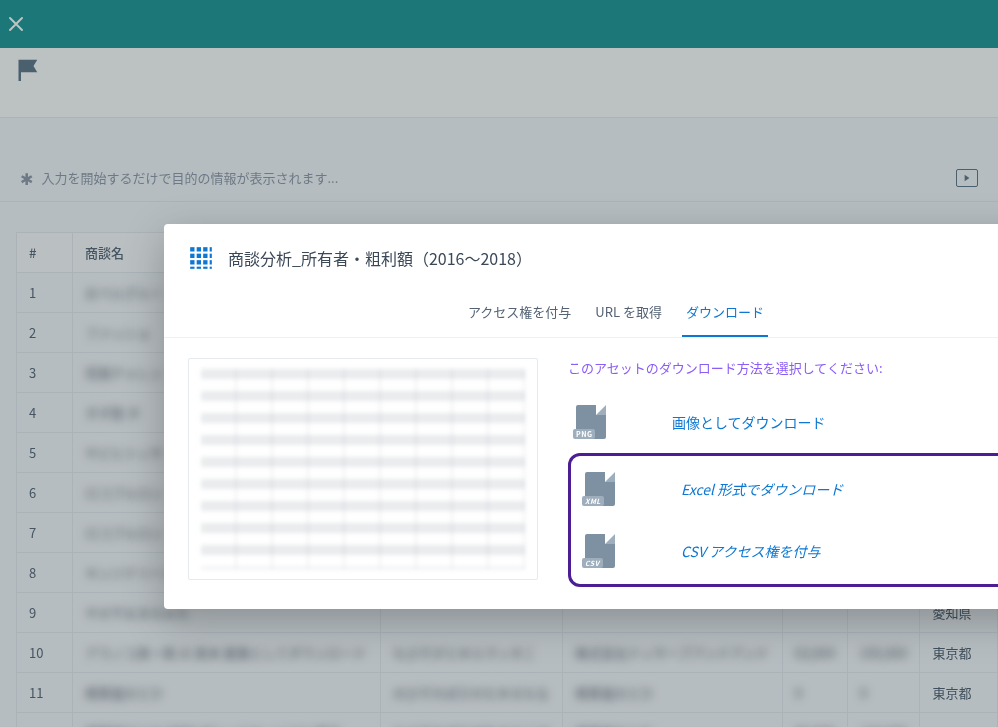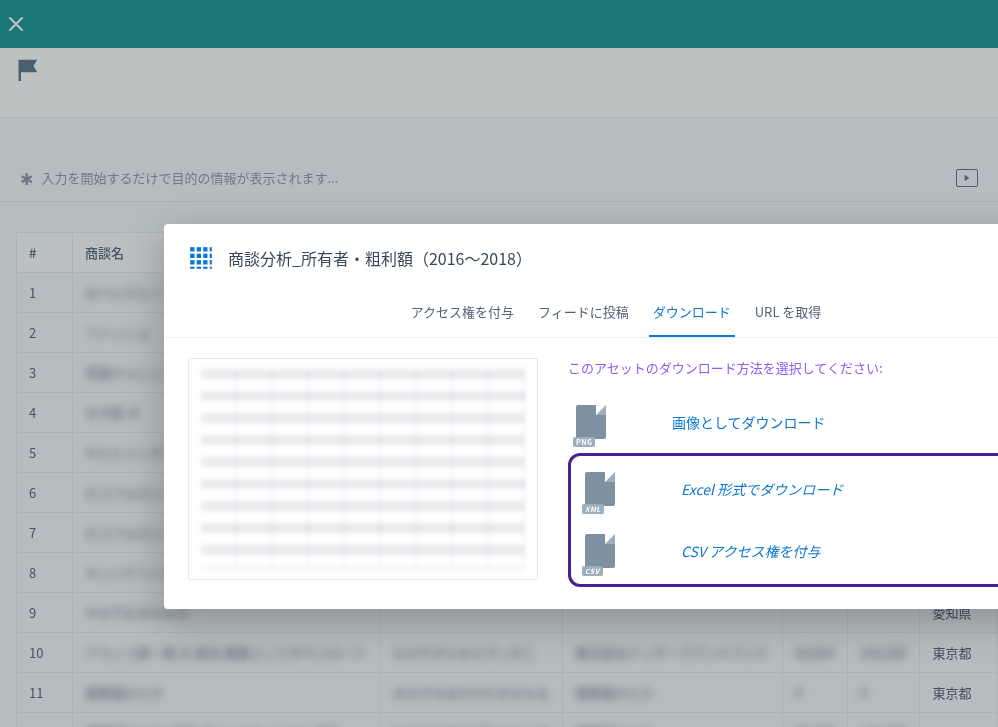--- a/index.html
+++ b/index.html
@@ -182,21 +182,21 @@
     background: #fff;
   }
   .file-shape::after {
     content: "";
     position: absolute; right: 0; top: 0;
     border-style: solid;
     border-width: 0 0 10px 10px;
     border-color: transparent transparent #9eaebd transparent;
   }
   .file-tag {
-    position: absolute; left: -3px; top: 32px;
+    position: absolute; left: -3px; top: 24px;
     background: #9eaebd;
     color: #fff;
     font-size: 7px;
     font-weight: bold;
     padding: 1.5px 3px;
     border-radius: 2px;
     letter-spacing: 0.5px;
     line-height: 1;
   }
 
@@ -385,23 +385,22 @@
     <span class="title">商談分析_所有者・粗利額（2016〜2018）</span>
     <div class="modal-close">
       <svg viewBox="0 0 24 24" width="20" height="20">
           <path d="M18 6L6 18M6 6l12 12" stroke="#0d78d3" stroke-width="2" fill="none" stroke-linecap="round"></path>
         </svg>
     </div>
   </div>
 
   <div class="modal-tabs">
     <div class="modal-tab">アクセス権を付与</div>
-    <div class="modal-tab">フィードに投稿</div>
+    <div class="modal-tab">URL を取得</div>
     <div class="modal-tab active">ダウンロード</div>
-    <div class="modal-tab">URL を取得</div>
   </div>
 
   <div class="modal-body">
     <div class="preview">
       <div class="preview-blur"></div>
     </div>
 
     <div class="dl-panel">
       <div class="instruction">このアセットのダウンロード方法を選択してください:</div>
 

